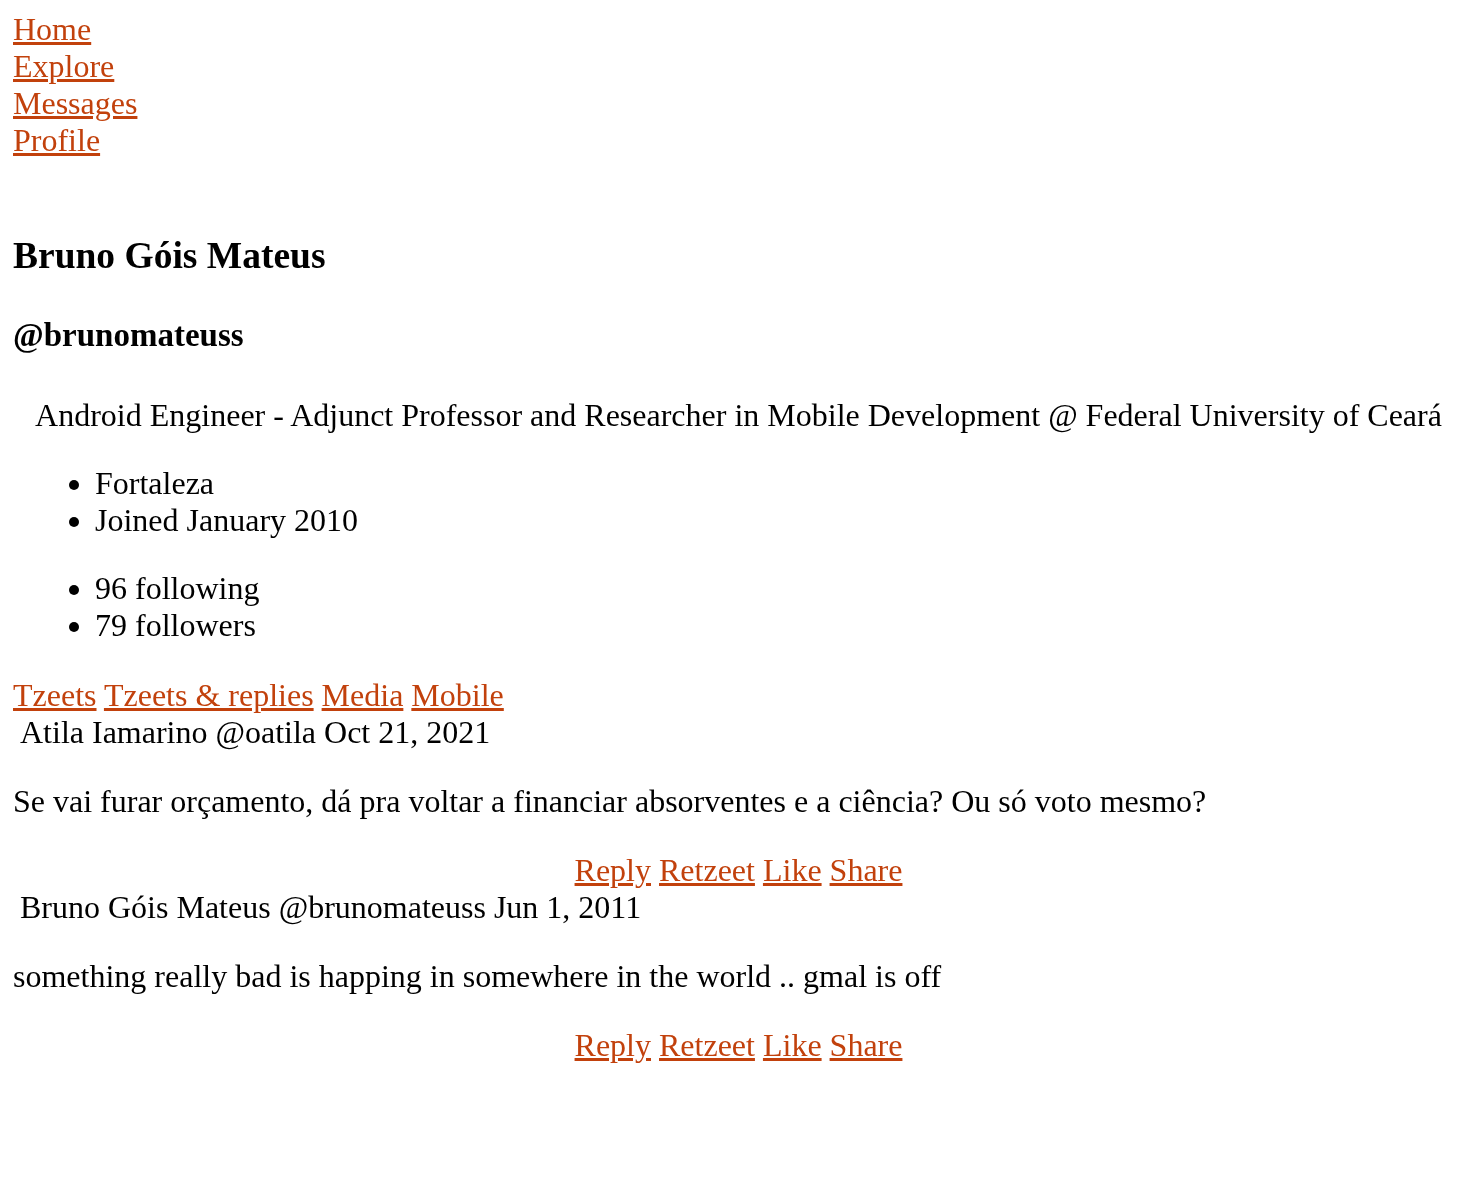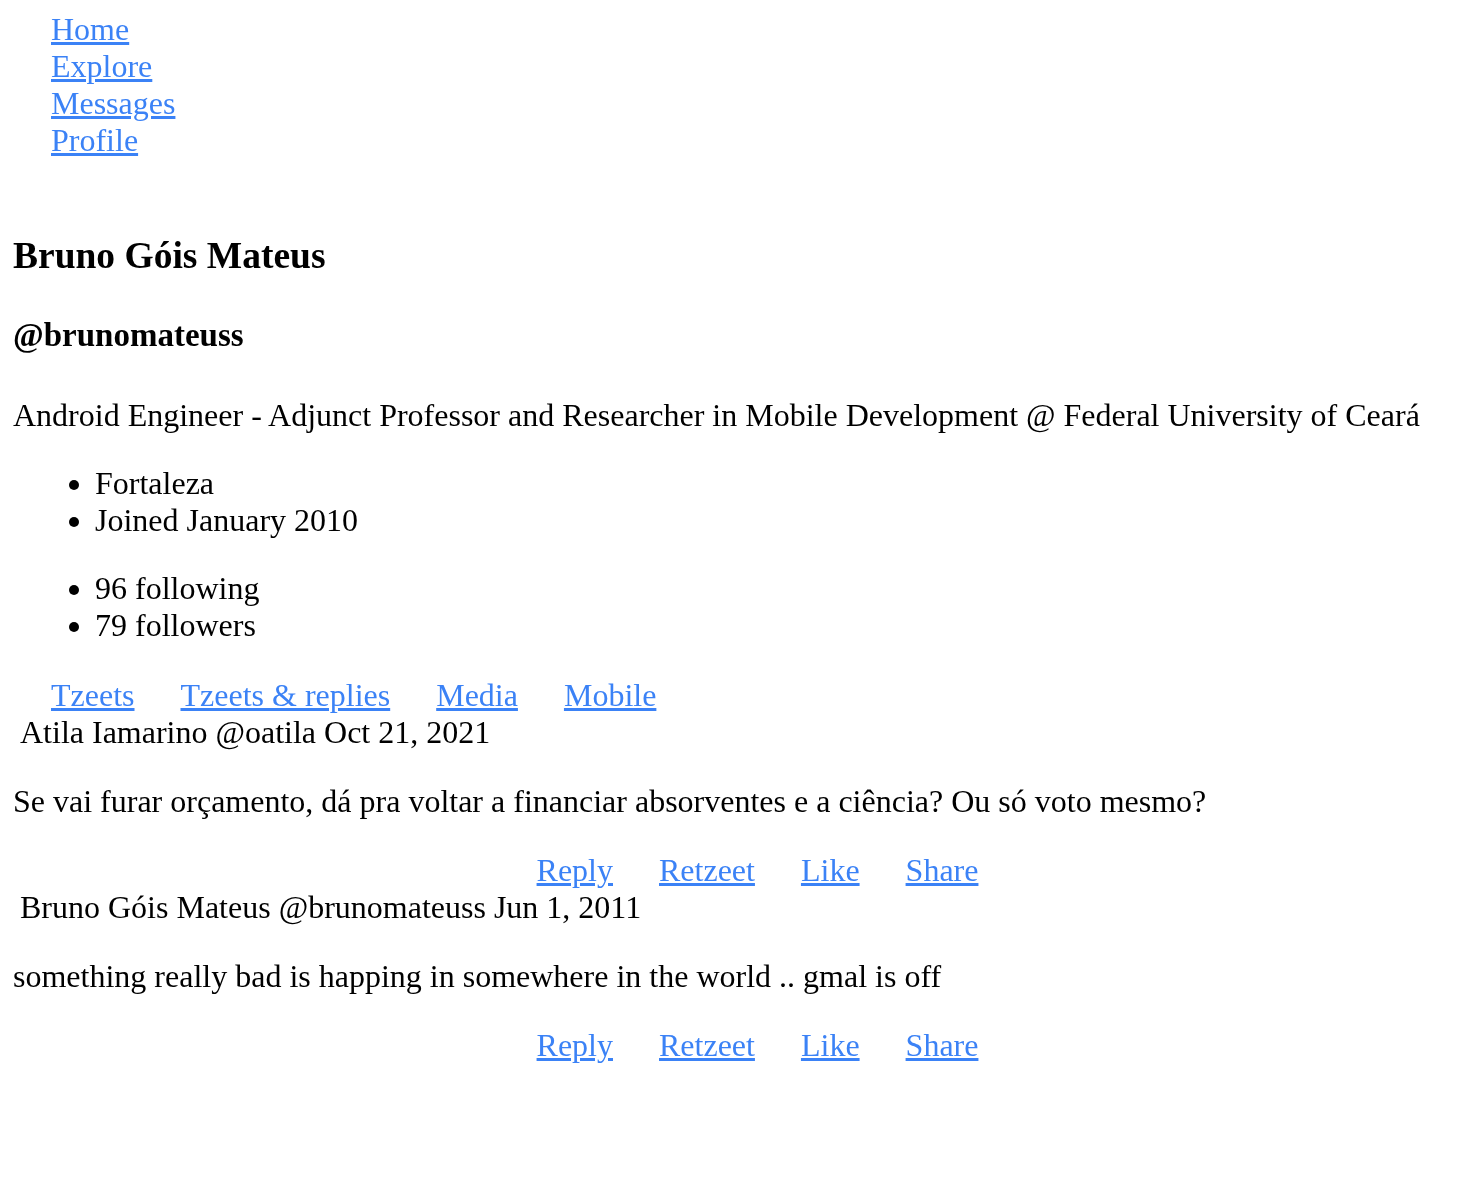--- a/index.html
+++ b/index.html
@@ -6,37 +6,37 @@
   body {
     margin: 0;
     padding: 11px 14px 40px 13px;
     width: 1451px;
     min-height: 1131px;
     font-family: "Liberation Serif", "DejaVu Serif", serif;
     font-size: 32px;
     line-height: 37px;
     color: #000000;
   }
-  a { color: #3b82f6; cursor: pointer; margin-left: 38px; }
+  a { color: #c2410c; cursor: pointer; }
   nav.main-nav { margin: 0; }
   nav.main-nav a { display: inline-block; }
   nav.main-nav .navline { display: block; }
   h1.profile-name {
     margin: 75px 0 0 0;
     font-size: 37.5px;
     line-height: 43px;
     font-weight: bold;
   }
   h2.profile-handle {
     margin: 39px 0 0 0;
     font-size: 33px;
     line-height: 38px;
     font-weight: bold;
   }
-  p.profile-bio { margin: 43px 0 0 0; }
+  p.profile-bio { margin: 43px 0 0 0; text-align: center; }
   ul.plist { margin: 31px 0 0 0; padding: 0 0 0 82px; list-style: disc; }
   ul.plist li { margin: 0; }
   .tabs { margin: 33px 0 0 0; }
   article.tweet { margin: 0; }
   .tweet-header { margin: 0; padding-left: 7px; }
   p.tweet-text { margin: 32px 0 32px 0; }
   .tweet-actions { margin: 0; text-align: center; }
 </style>
 </head>
 <body>

